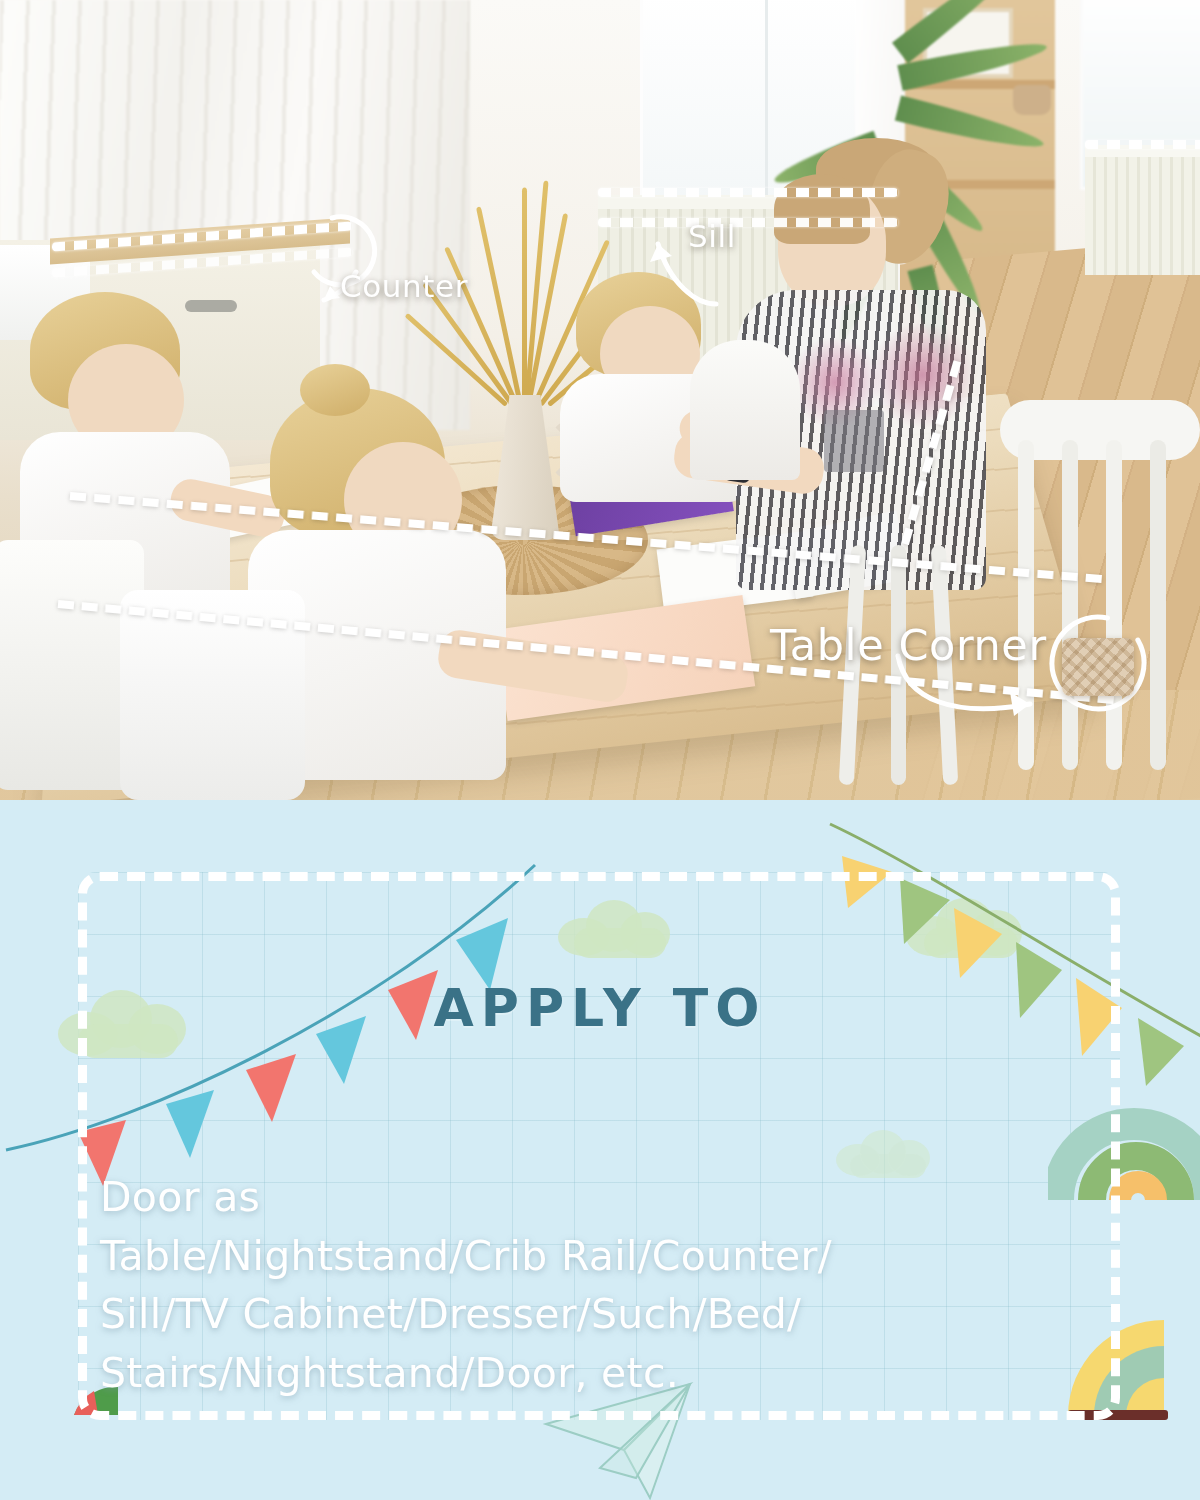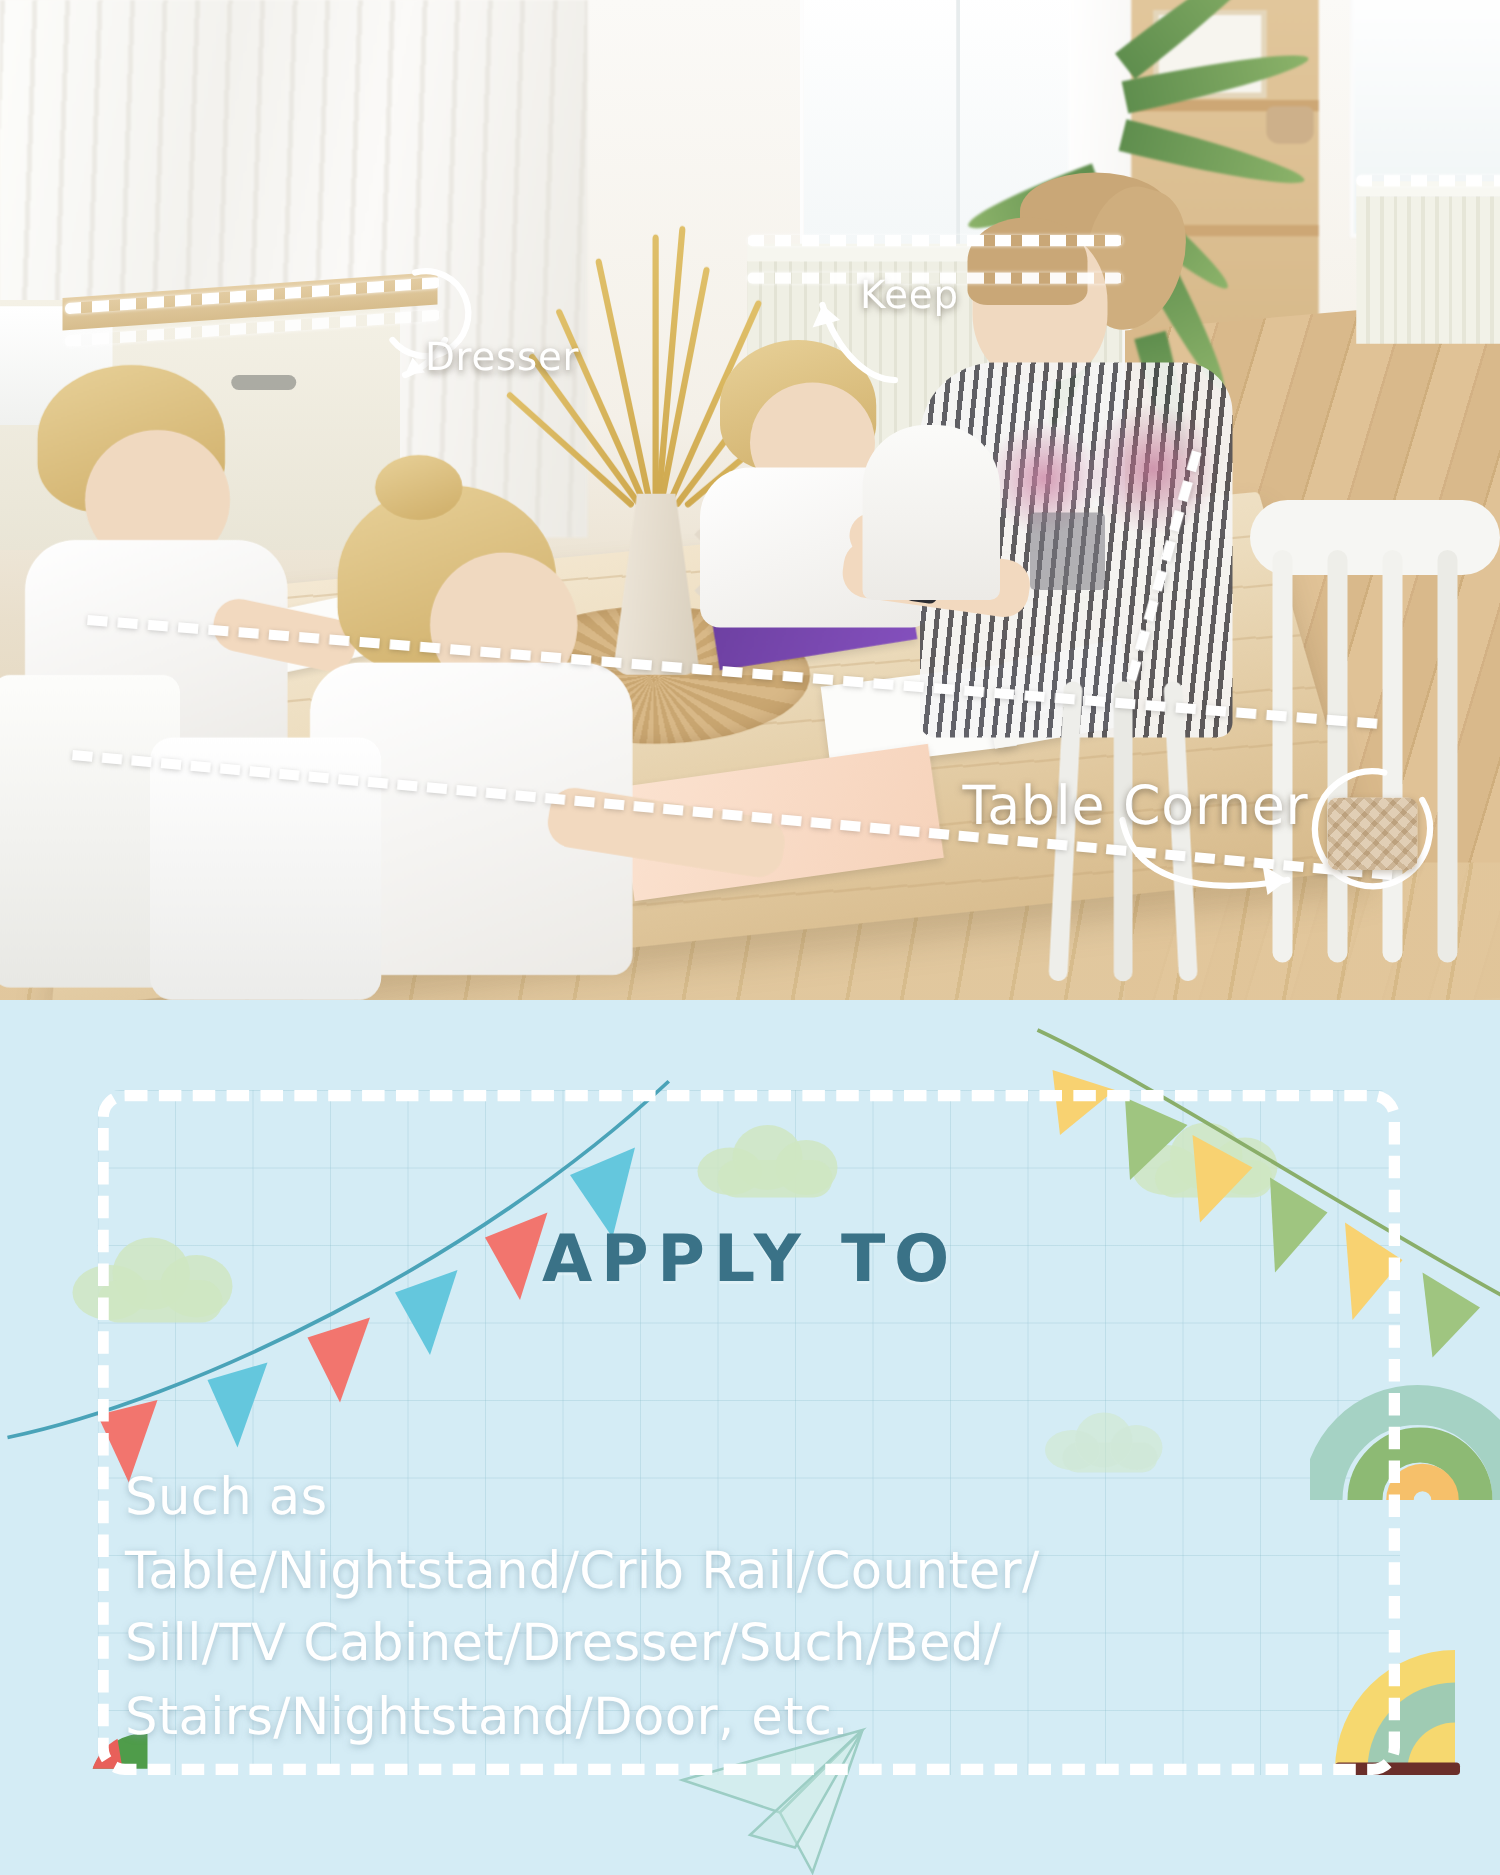--- a/index.html
+++ b/index.html
@@ -402,22 +402,22 @@
       <path d="M96,96 C76,96 50,76 38,36" fill="none" stroke="#fff" stroke-width="5" stroke-linecap="round"></path>
       <path d="M38,36 l14,12 l-22,6 z" fill="#fff"></path>
     </svg>
 
     <svg class="arrow-svg" style="left:890px; top:648px;" width="190" height="90" viewBox="0 0 190 90">
       <path d="M8,8 C16,52 64,70 140,56" fill="none" stroke="#fff" stroke-width="5" stroke-linecap="round"></path>
       <path d="M140,56 l-20,-12 l4,24 z" fill="#fff"></path>
     </svg>
 
 
-    <div class="callout counter">Dresser</div>
-    <div class="callout sill">Keep</div>
+    <div class="callout counter">Counter</div>
+    <div class="callout sill">Sill</div>
     <div class="callout corner">Table Corner</div>
   </div>
 
   <div class="info-panel">
 
     <div class="grid-bg"></div>
 
     <div class="cloud-group" style="left:58px; top:190px;">
       <div class="cloud" style="left:0;   top:22px; width:60px; height:44px;"></div>
       <div class="cloud" style="left:32px; top:0;   width:62px; height:58px;"></div>
@@ -485,20 +485,20 @@
       <polygon points="6,44 150,4 84,70" fill="rgba(210,238,232,.55)" stroke="#9ccdc4" stroke-width="2"></polygon>
       <polygon points="84,70 150,4 110,118" fill="rgba(225,243,238,.45)" stroke="#9ccdc4" stroke-width="2"></polygon>
       <polygon points="60,88 150,4 96,98" fill="rgba(200,234,226,.35)" stroke="#9ccdc4" stroke-width="2"></polygon>
     </svg>
 
     <div class="dashed-box"></div>
 
     <div class="apply-title l1">APPLY  TO</div>
 
     <div class="such-text">
-      <div>Such as</div>
+      <div>Door as</div>
       <div>Table/Nightstand/Crib Rail/Counter/</div>
       <div>Sill/TV Cabinet/Dresser/Such/Bed/</div>
       <div>Stairs/Nightstand/Door, etc.</div>
     </div>
   </div>
 
 </div>
 
 </body></html>

